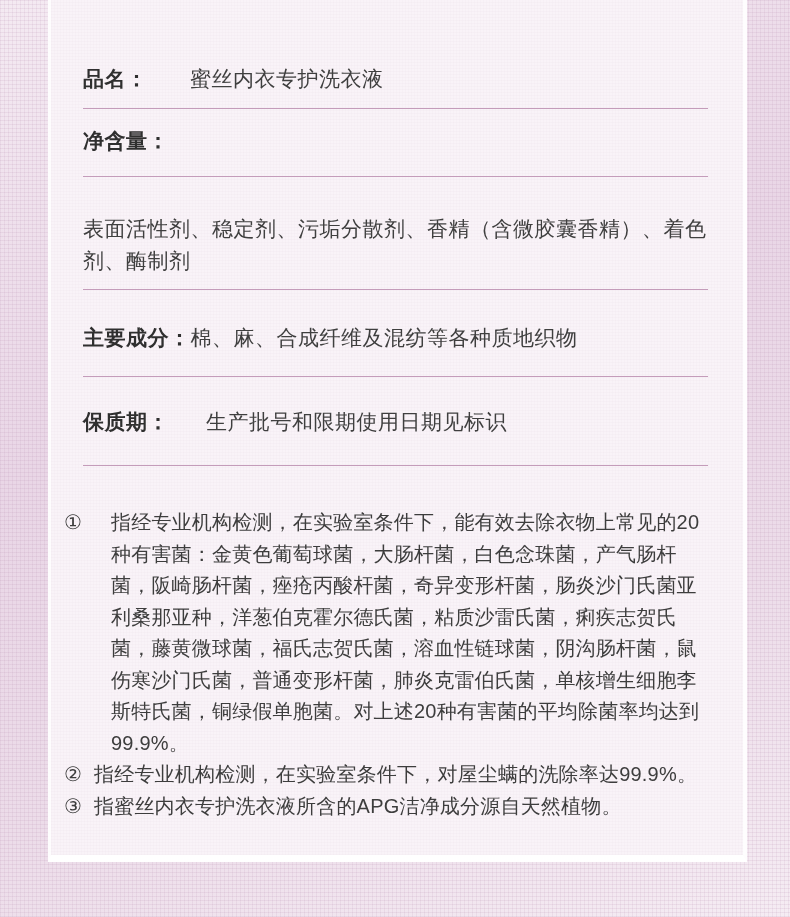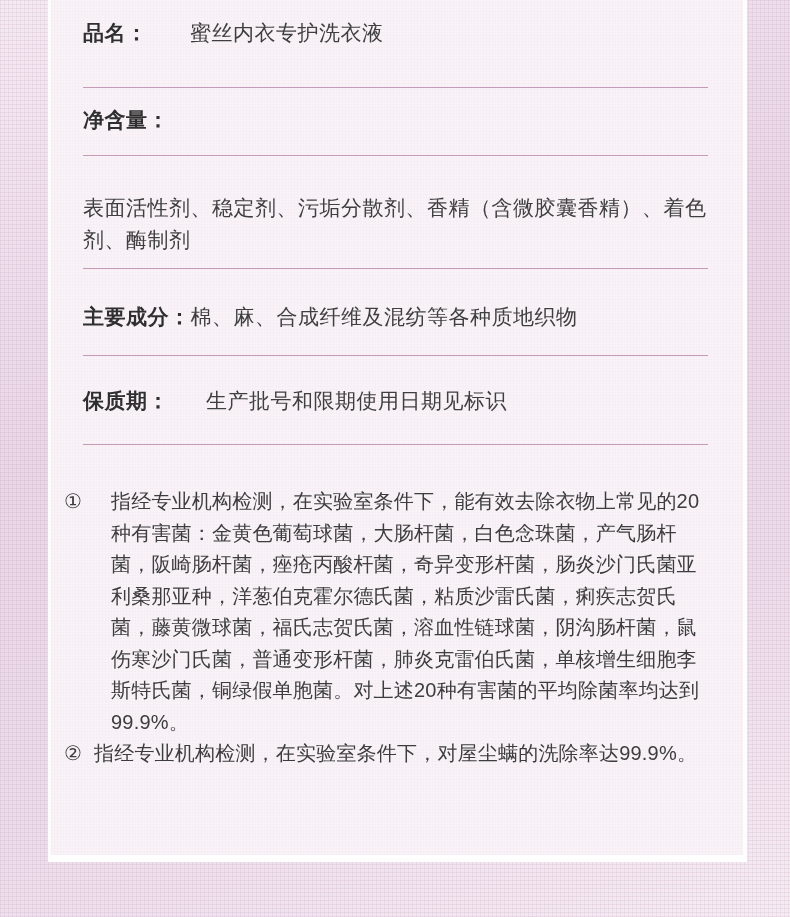--- a/index.html
+++ b/index.html
@@ -48,21 +48,21 @@
     letter-spacing: 0.5px;
     white-space: nowrap;
   }
   .spec-value {
     flex: 1 1 auto;
     font-size: 21px;
     color: #3f3f3f;
     line-height: 24px;
     letter-spacing: 0.5px;
   }
-  .row-1 { height: 87px; padding-top: 21px; }
+  .row-1 { height: 87px; padding-top: 46px; margin-top: 21px; }
   .row-2 { height: 67px; padding-top: 20px; }
   .row-3 { height: 112px; padding-top: 36px; }
   .row-3 .spec-value, .row-3 .spec-label { line-height: 32px; }
   .row-4 { height: 86px; padding-top: 36px; }
   .row-5 { height: 88px; padding-top: 33px; gap: 16px; }
 
   .divider {
     height: 1px;
     background: #c49cba;
     margin: 0 35px 0 32px;
@@ -113,15 +113,16 @@
 
   <div class="spec-row row-5">
     <span class="spec-label">保质期：</span>
     <span class="spec-value">生产批号和限期使用日期见标识</span>
   </div>
   <div class="divider"></div>
 
   <div class="footnotes">
     <p class="footnote fn-0"><span class="fn-marker">①</span><span class="fn-text">指经专业机构检测，在实验室条件下，能有效去除衣物上常见的20种有害菌：金黄色葡萄球菌，大肠杆菌，白色念珠菌，产气肠杆菌，阪崎肠杆菌，痤疮丙酸杆菌，奇异变形杆菌，肠炎沙门氏菌亚利桑那亚种，洋葱伯克霍尔德氏菌，粘质沙雷氏菌，痢疾志贺氏菌，藤黄微球菌，福氏志贺氏菌，溶血性链球菌，阴沟肠杆菌，鼠伤寒沙门氏菌，普通变形杆菌，肺炎克雷伯氏菌，单核增生细胞李斯特氏菌，铜绿假单胞菌。对上述20种有害菌的平均除菌率均达到99.9%。</span></p>
     <p class="footnote fn-1"><span class="fn-marker">②</span><span class="fn-text">指经专业机构检测，在实验室条件下，对屋尘螨的洗除率达99.9%。</span></p>
+    <p class="footnote fn-2"><span class="fn-marker">③</span><span class="fn-text">指蜜丝内衣专护洗衣液所含的APG洁净成分源自天然植物。</span></p>
   </div>
 
 </div>
 
 </body></html>

